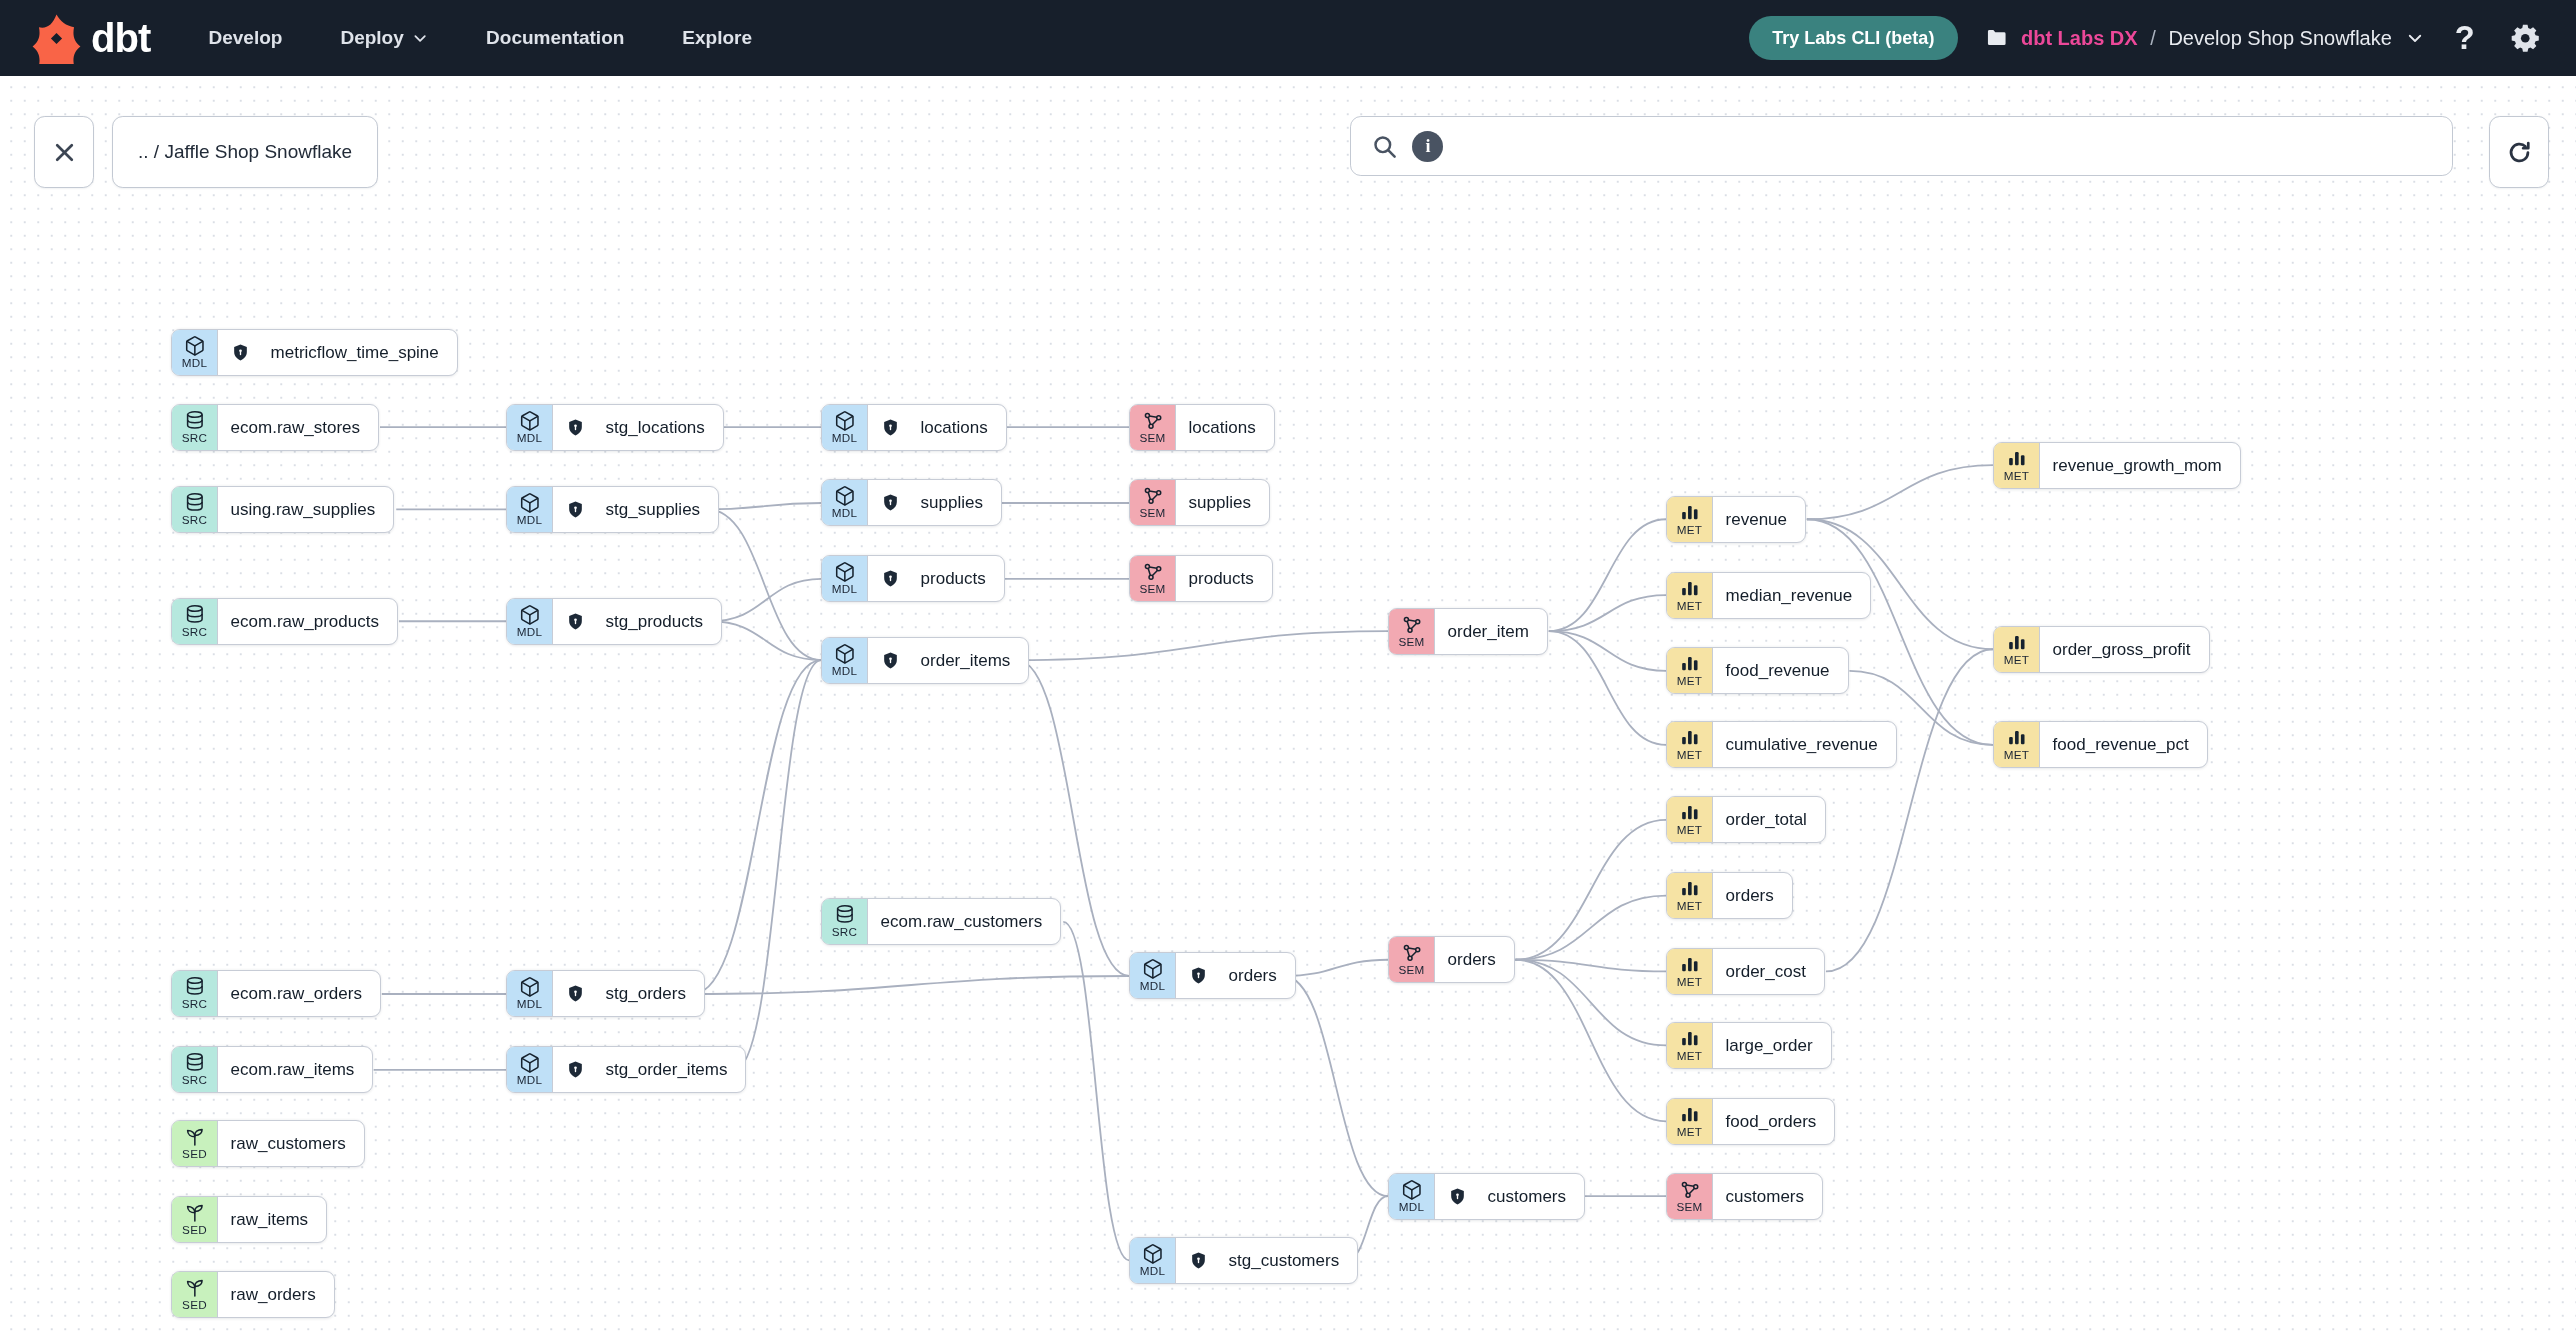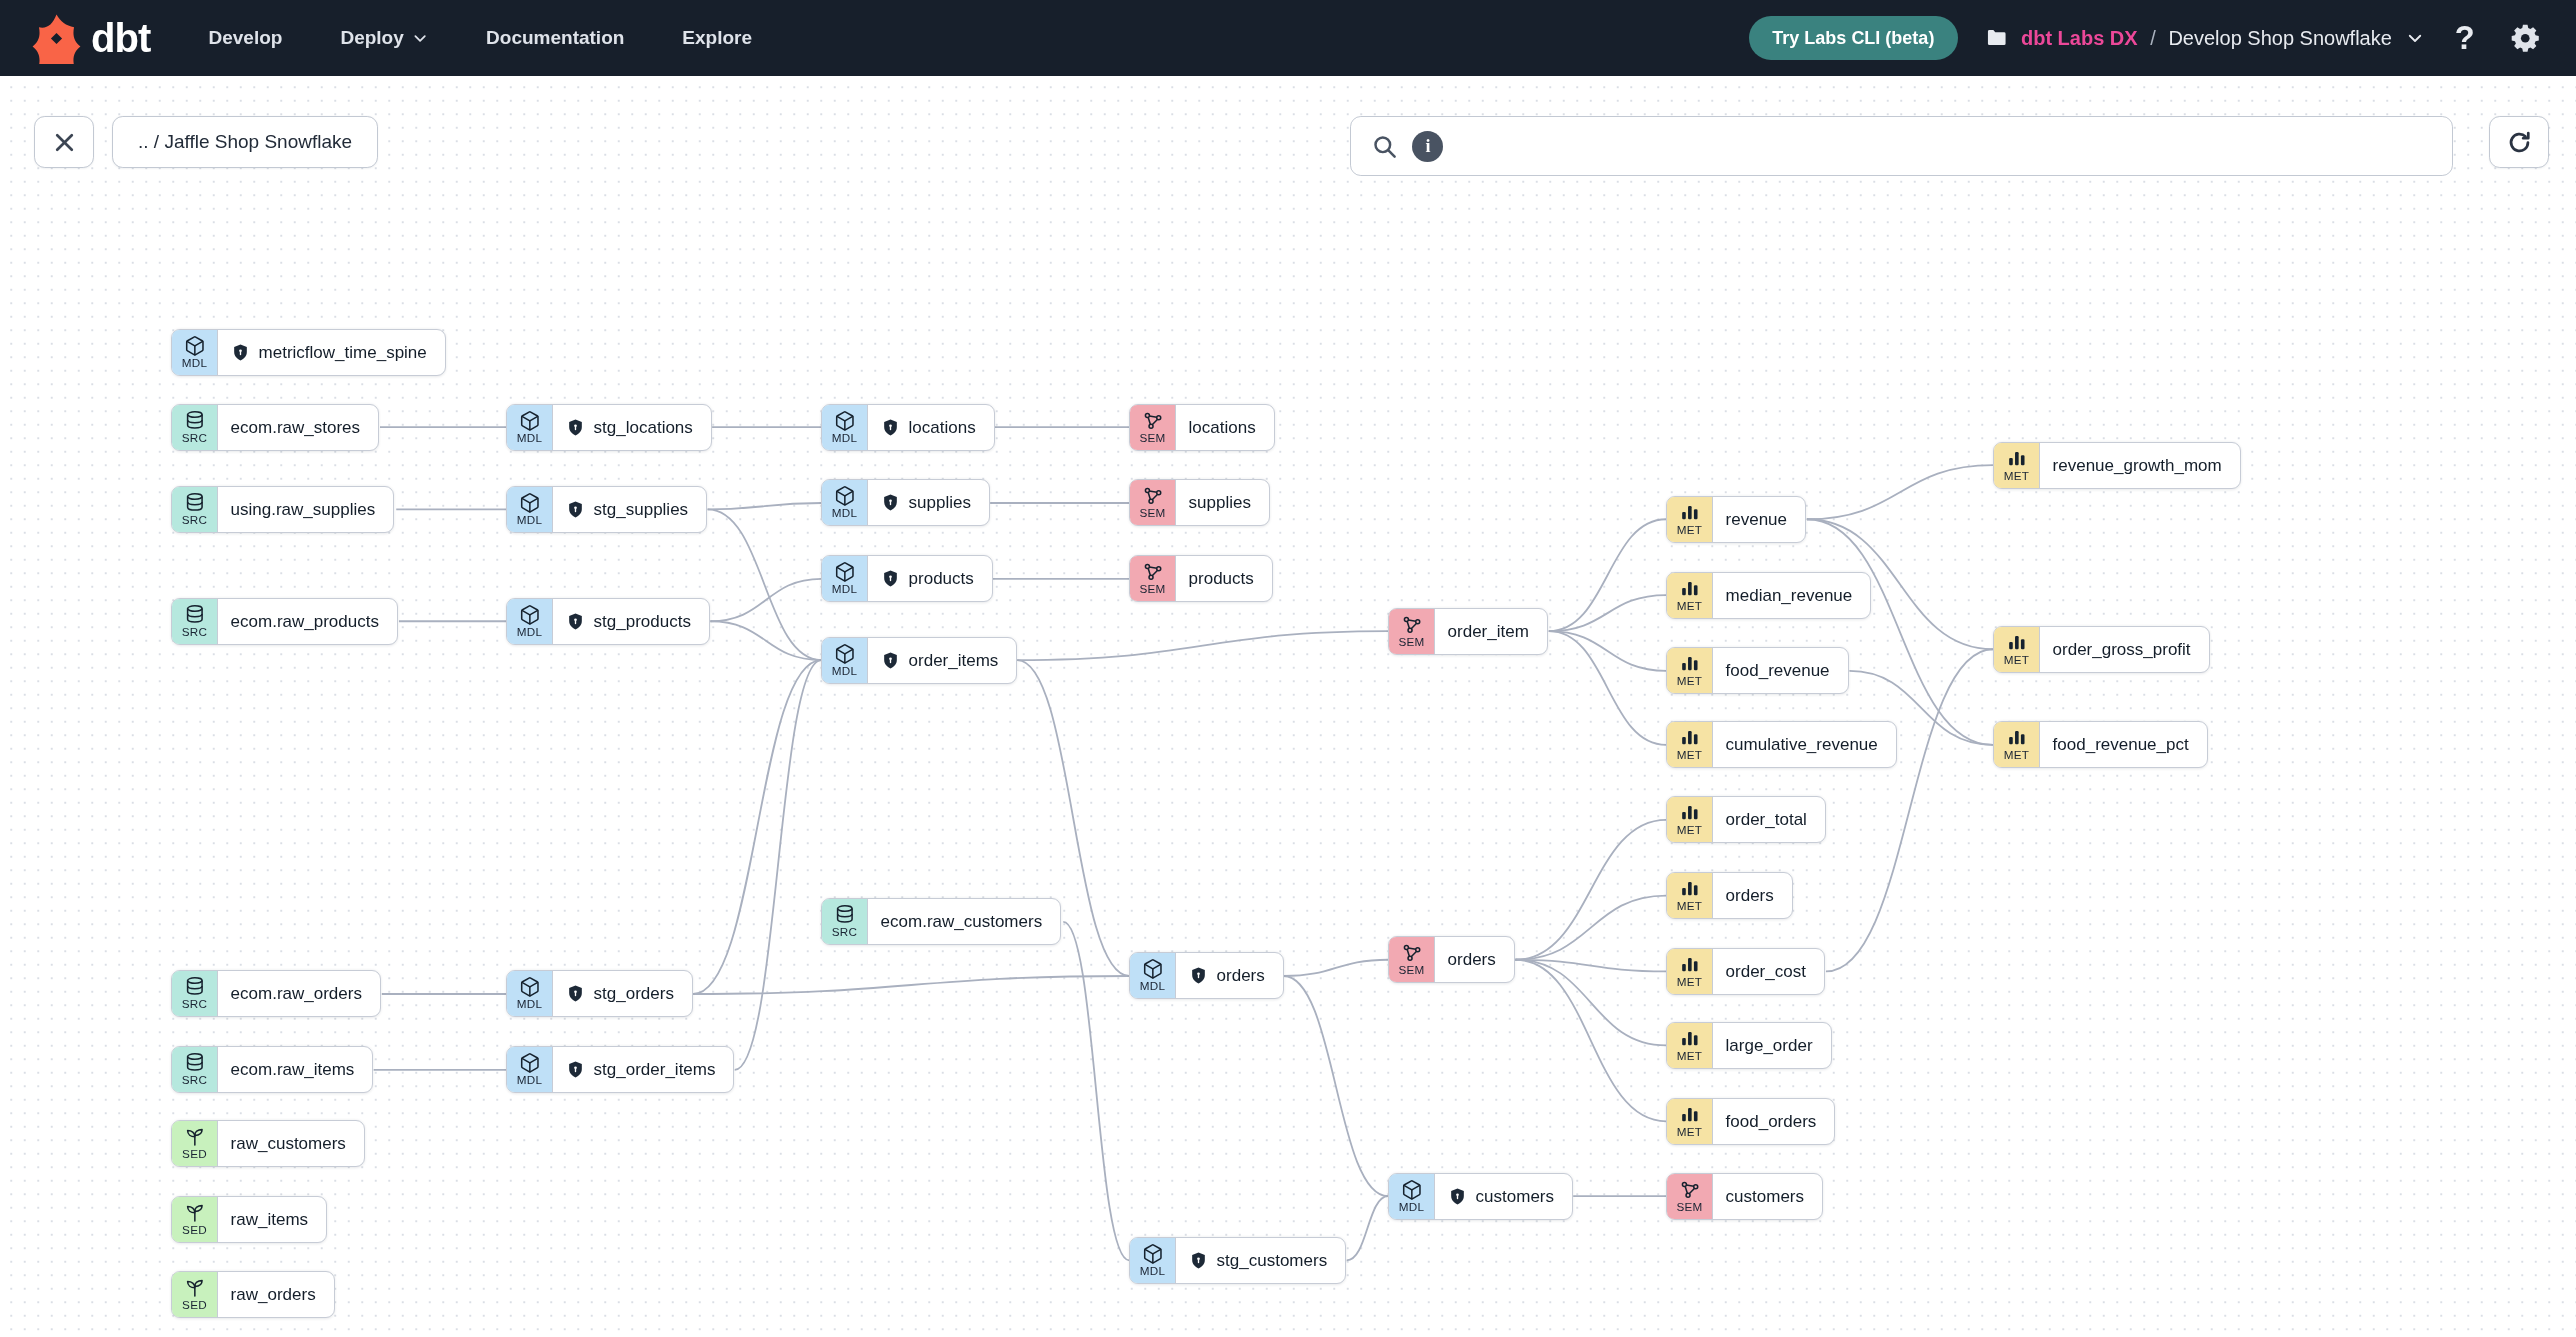--- a/index.html
+++ b/index.html
@@ -38,21 +38,21 @@
   .canvas{
     position:absolute;top:76px;left:0;width:2576px;height:1262px;
     background-image:radial-gradient(circle,#dadee5 1.4px,transparent 1.4px);
     background-size:13.5px 13.5px;background-position:4.5px 4.5px;
   }
   .edges{position:absolute;top:0;left:0;width:2576px;height:1262px;pointer-events:none}
   .edges path{fill:none;stroke:#a9b0bf;stroke-width:2}
 
   
   .tool-chip{
-    position:absolute;top:40px;height:52px;background:#ffffff;
+    position:absolute;top:40px;height:72px;background:#ffffff;
     border:1.4px solid #c3c9d3;border-radius:10.8px;box-sizing:border-box;
     display:flex;align-items:center;justify-content:center;cursor:pointer;
     box-shadow:0 0.9px 1.8px rgba(20,30,50,.06);
   }
   .close-chip{left:34px;width:60px}
   .close-chip svg{width:25px;height:25px}
   .path-chip{left:112px;padding:0 25px;font-size:19px;color:#222b38;white-space:nowrap}
   .search-box{
     position:absolute;top:40px;left:1350px;width:1103px;height:60px;background:#ffffff;
     border:1.4px solid #c3c9d3;border-radius:10.8px;box-sizing:border-box;
@@ -78,21 +78,21 @@
     background:#ffffff;border:1.4px solid #c7ccd6;border-radius:9px;
     box-shadow:0 0.9px 2.7px rgba(20,30,50,.10);box-sizing:border-box;cursor:pointer;
   }
   .nbadge{
     width:45px;flex:0 0 45px;display:flex;flex-direction:column;align-items:center;justify-content:center;
     border-right:1.4px solid #c7ccd6;border-radius:7.2px 0 0 7.2px;
   }
   .nbadge .bicon{display:block;height:22.6px}
   .nbadge .bicon svg{width:21.7px;height:21.7px;display:block}
   .nbadge .blabel{font-size:11.7px;font-weight:400;color:#1a2433;letter-spacing:0.3px;line-height:1.1}
-  .nbody{display:flex;align-items:center;padding:0 18px 0 12.6px;gap:9px}
+  .nbody{display:flex;align-items:center;padding:0 18px 0 12.6px;gap:21px}
   .nshield{display:flex;align-items:center}
   .nshield svg{width:19px;height:19px;display:block}
   .nlabel{font-size:17px;color:#141e2a;white-space:nowrap}
 </style>
 </head>
 <body>
 
 <header class="navbar">
   <div class="logo-wrap">
     <svg class="logo-mark" viewBox="0 0 64 64">

